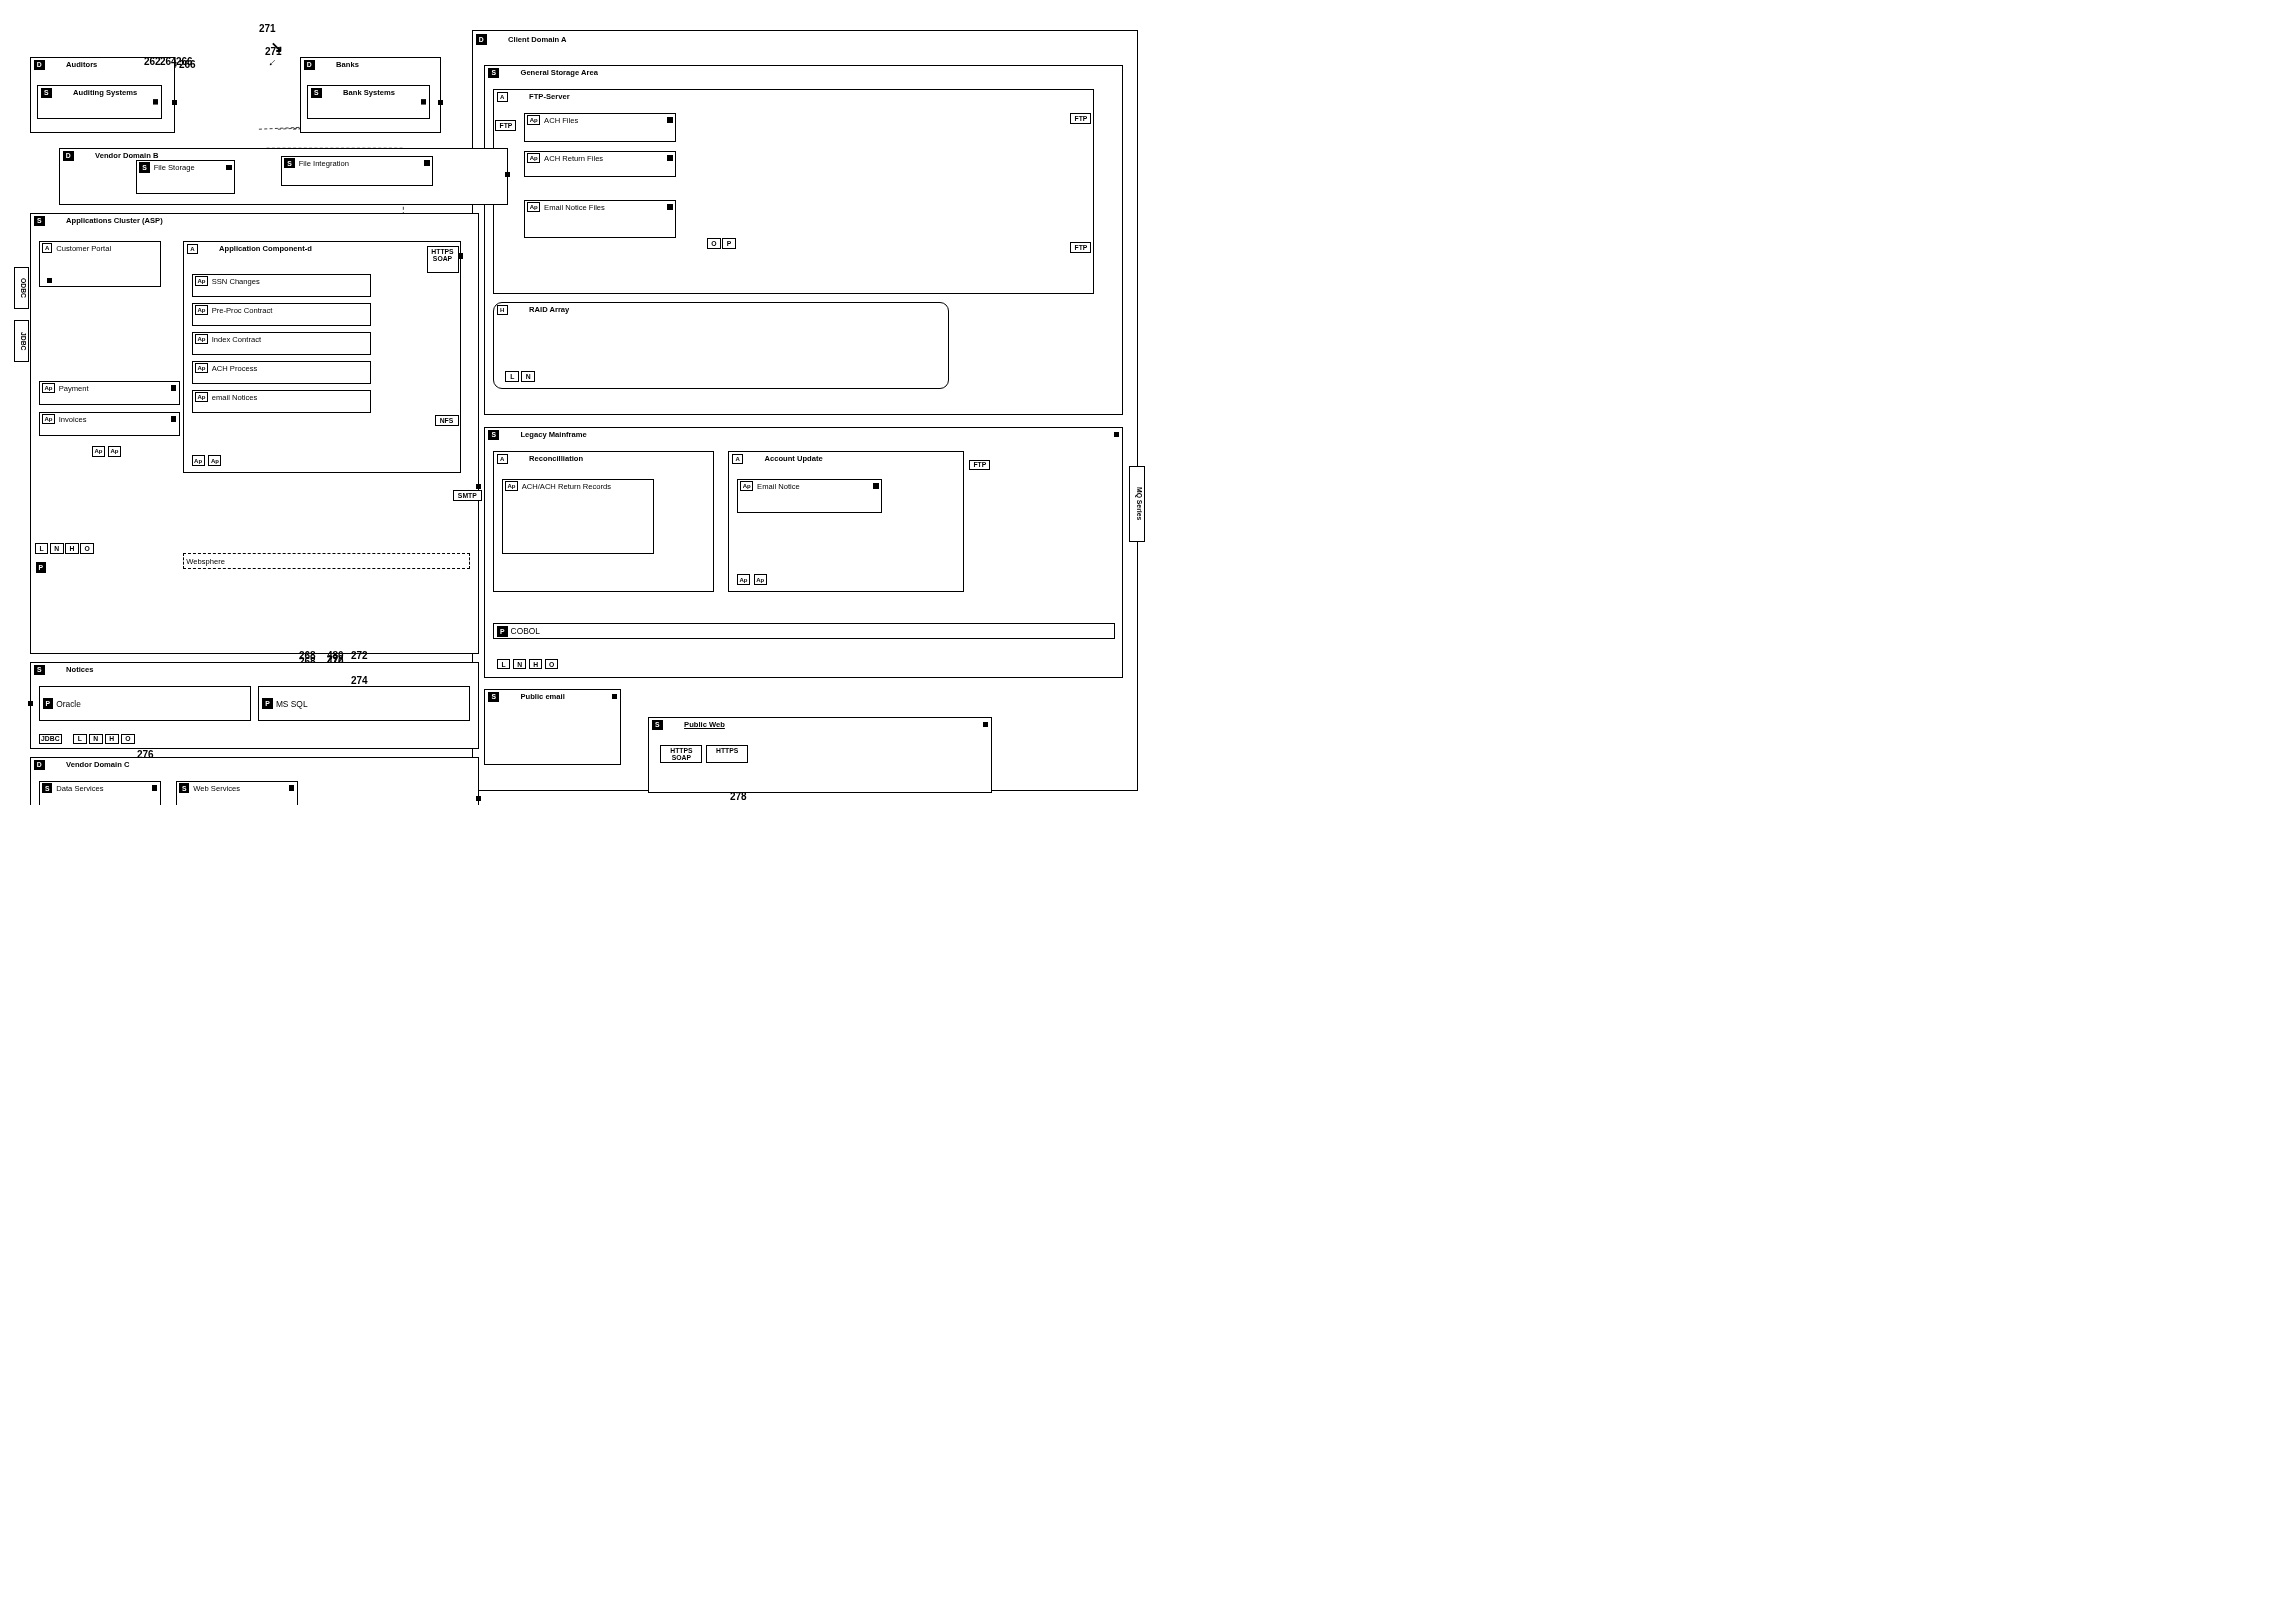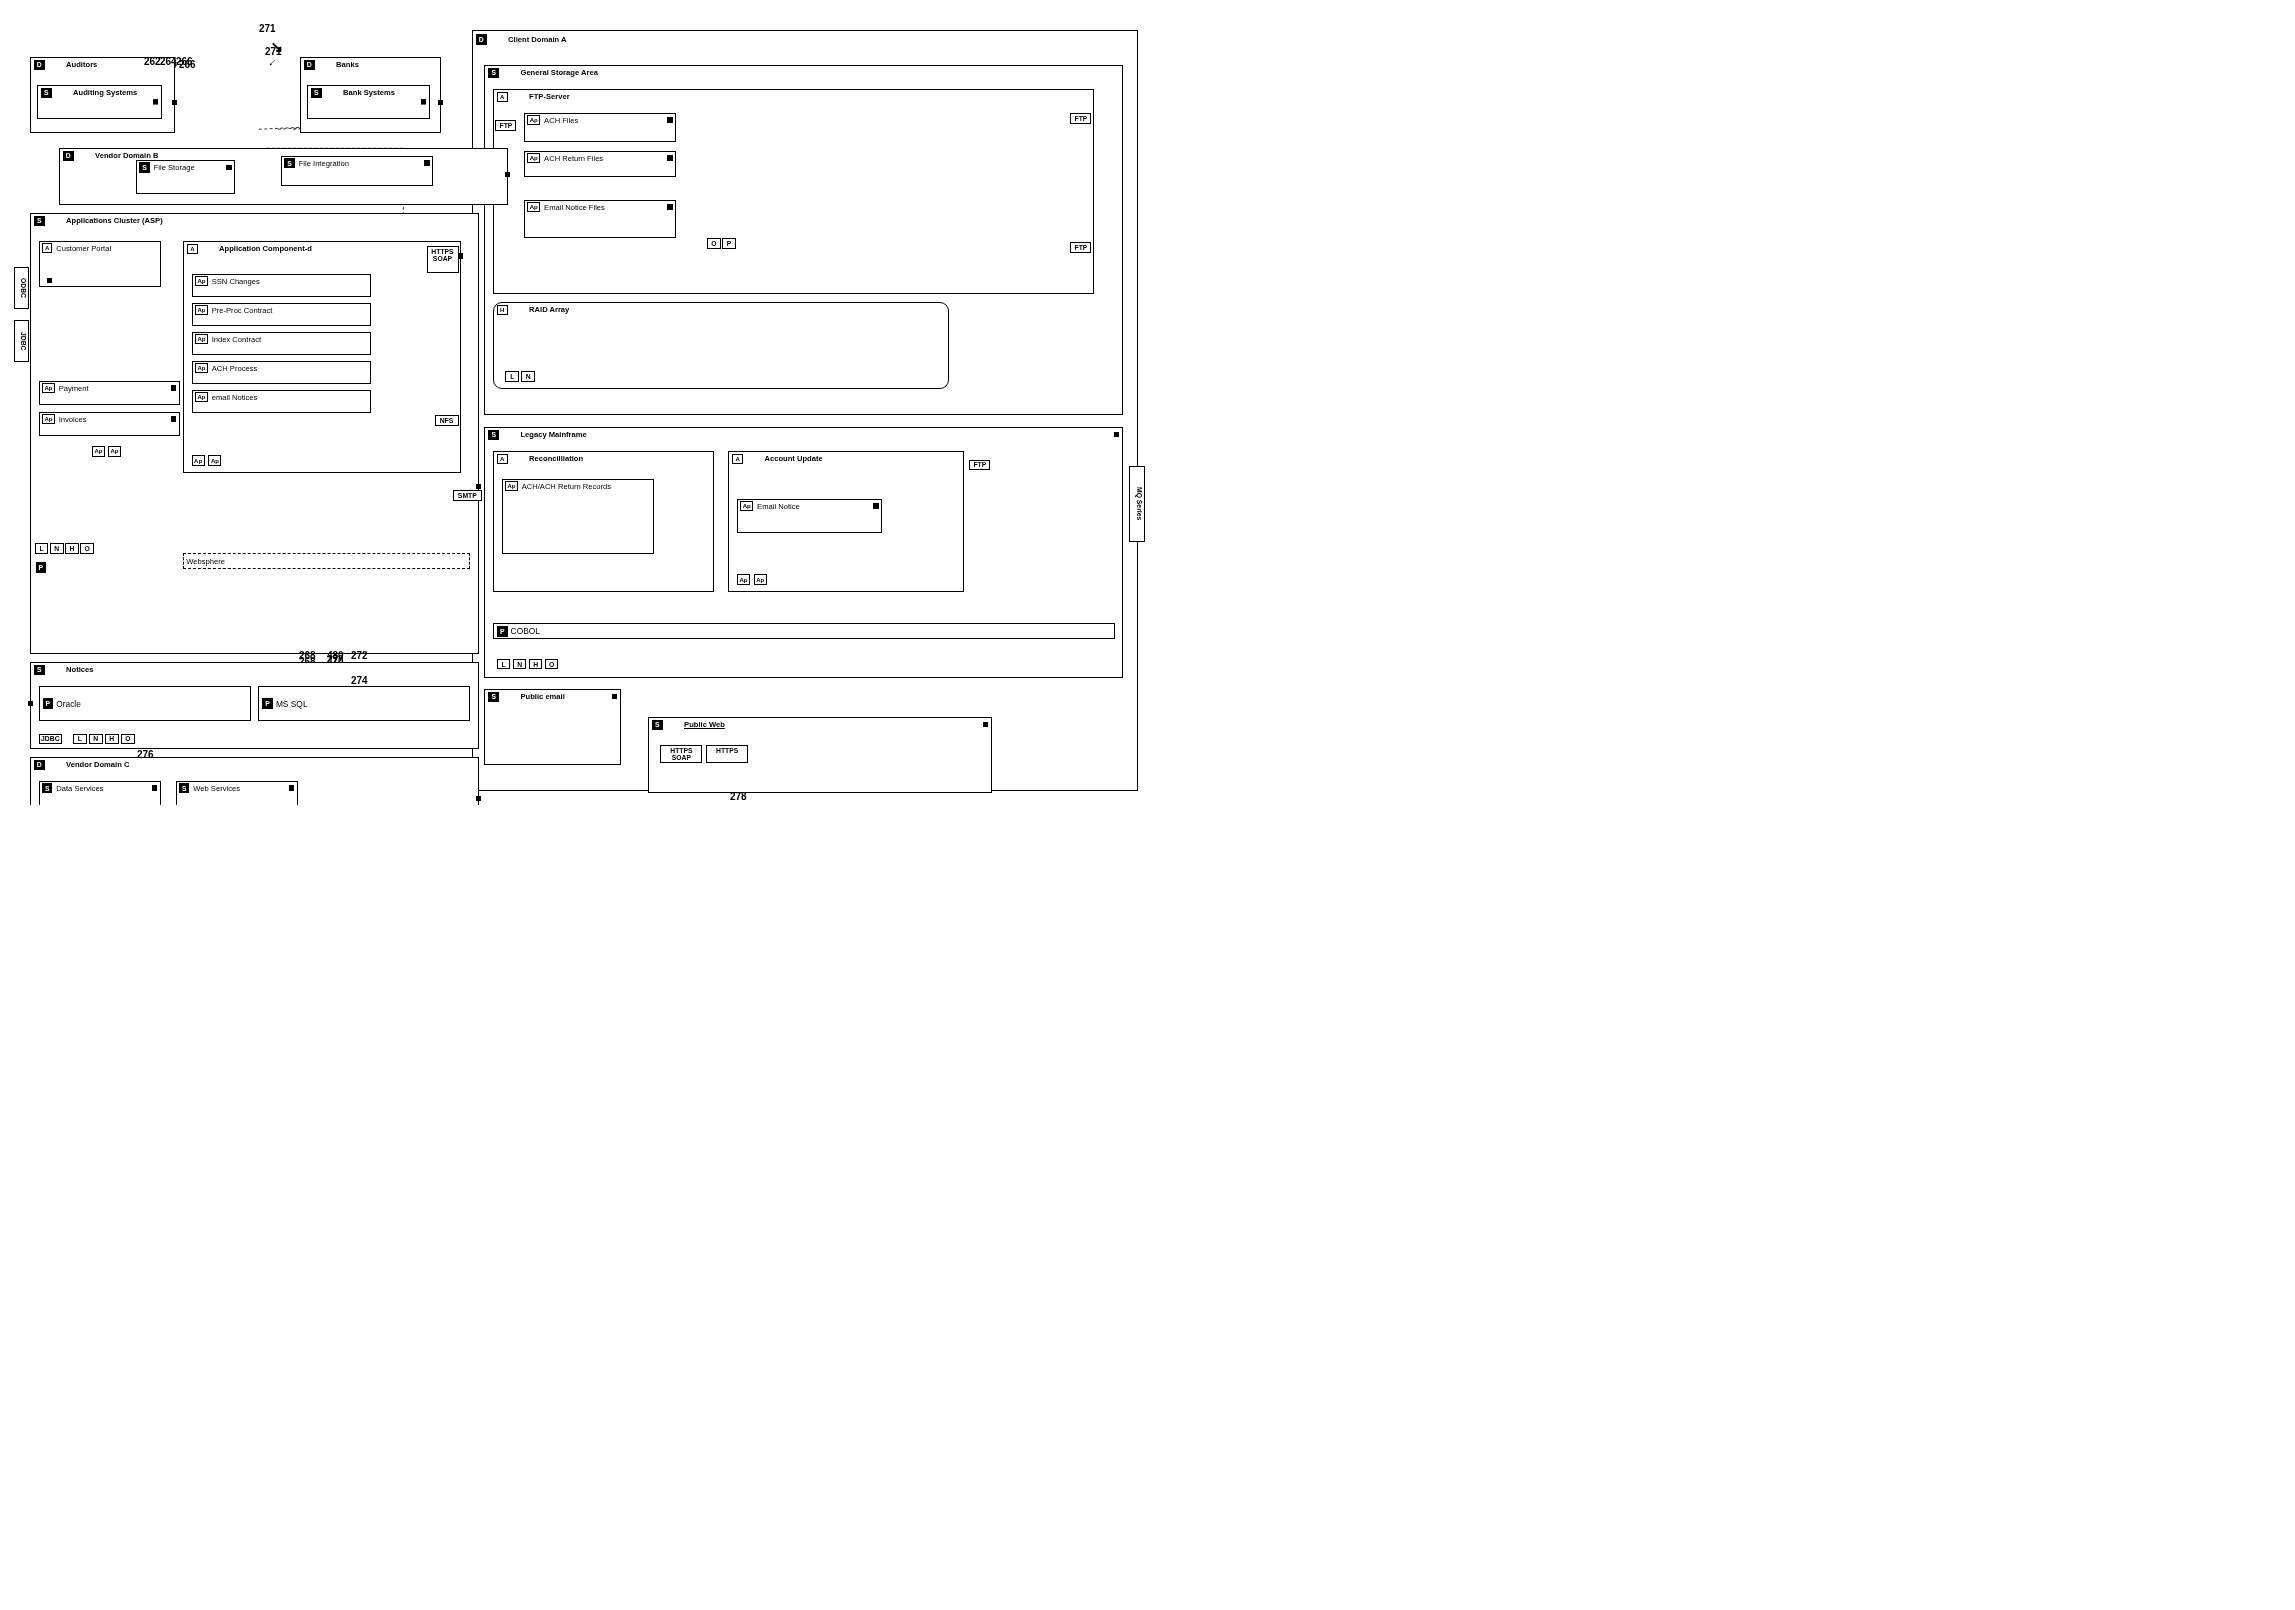--- a/index.html
+++ b/index.html
@@ -272,21 +272,21 @@
             <span>ACH/ACH Return Records</span>
           </div>
         </div>
       </div>
 
       <div class="inner-box" style="left:243px;top:23px;width:236px;height:141px;">
         <div class="section-header">
           <span class="badge badge-white" style="font-size:6px;">A</span>
           <span>Account Update</span>
         </div>
-        <div class="inner-box" style="left:7.6px;top:27px;width:145px;height:34px;margin-top:20px;">
+        <div class="inner-box" style="left:7.6px;top:27px;width:145px;height:34px;">
           <div class="item-row">
             <span class="badge badge-white" style="font-size:6px;">Ap</span>
             <span>Email Notice</span>
             <span class="conn-sq" style="margin-left:auto;"></span>
           </div>
         </div>
         <div style="position:absolute;bottom:6px;left:7.6px;display:flex;gap:2.3px;">
           <span class="badge badge-white" style="font-size:6px;">Ap</span>
           <span class="badge badge-white" style="font-size:6px;">Ap</span>
         </div>

